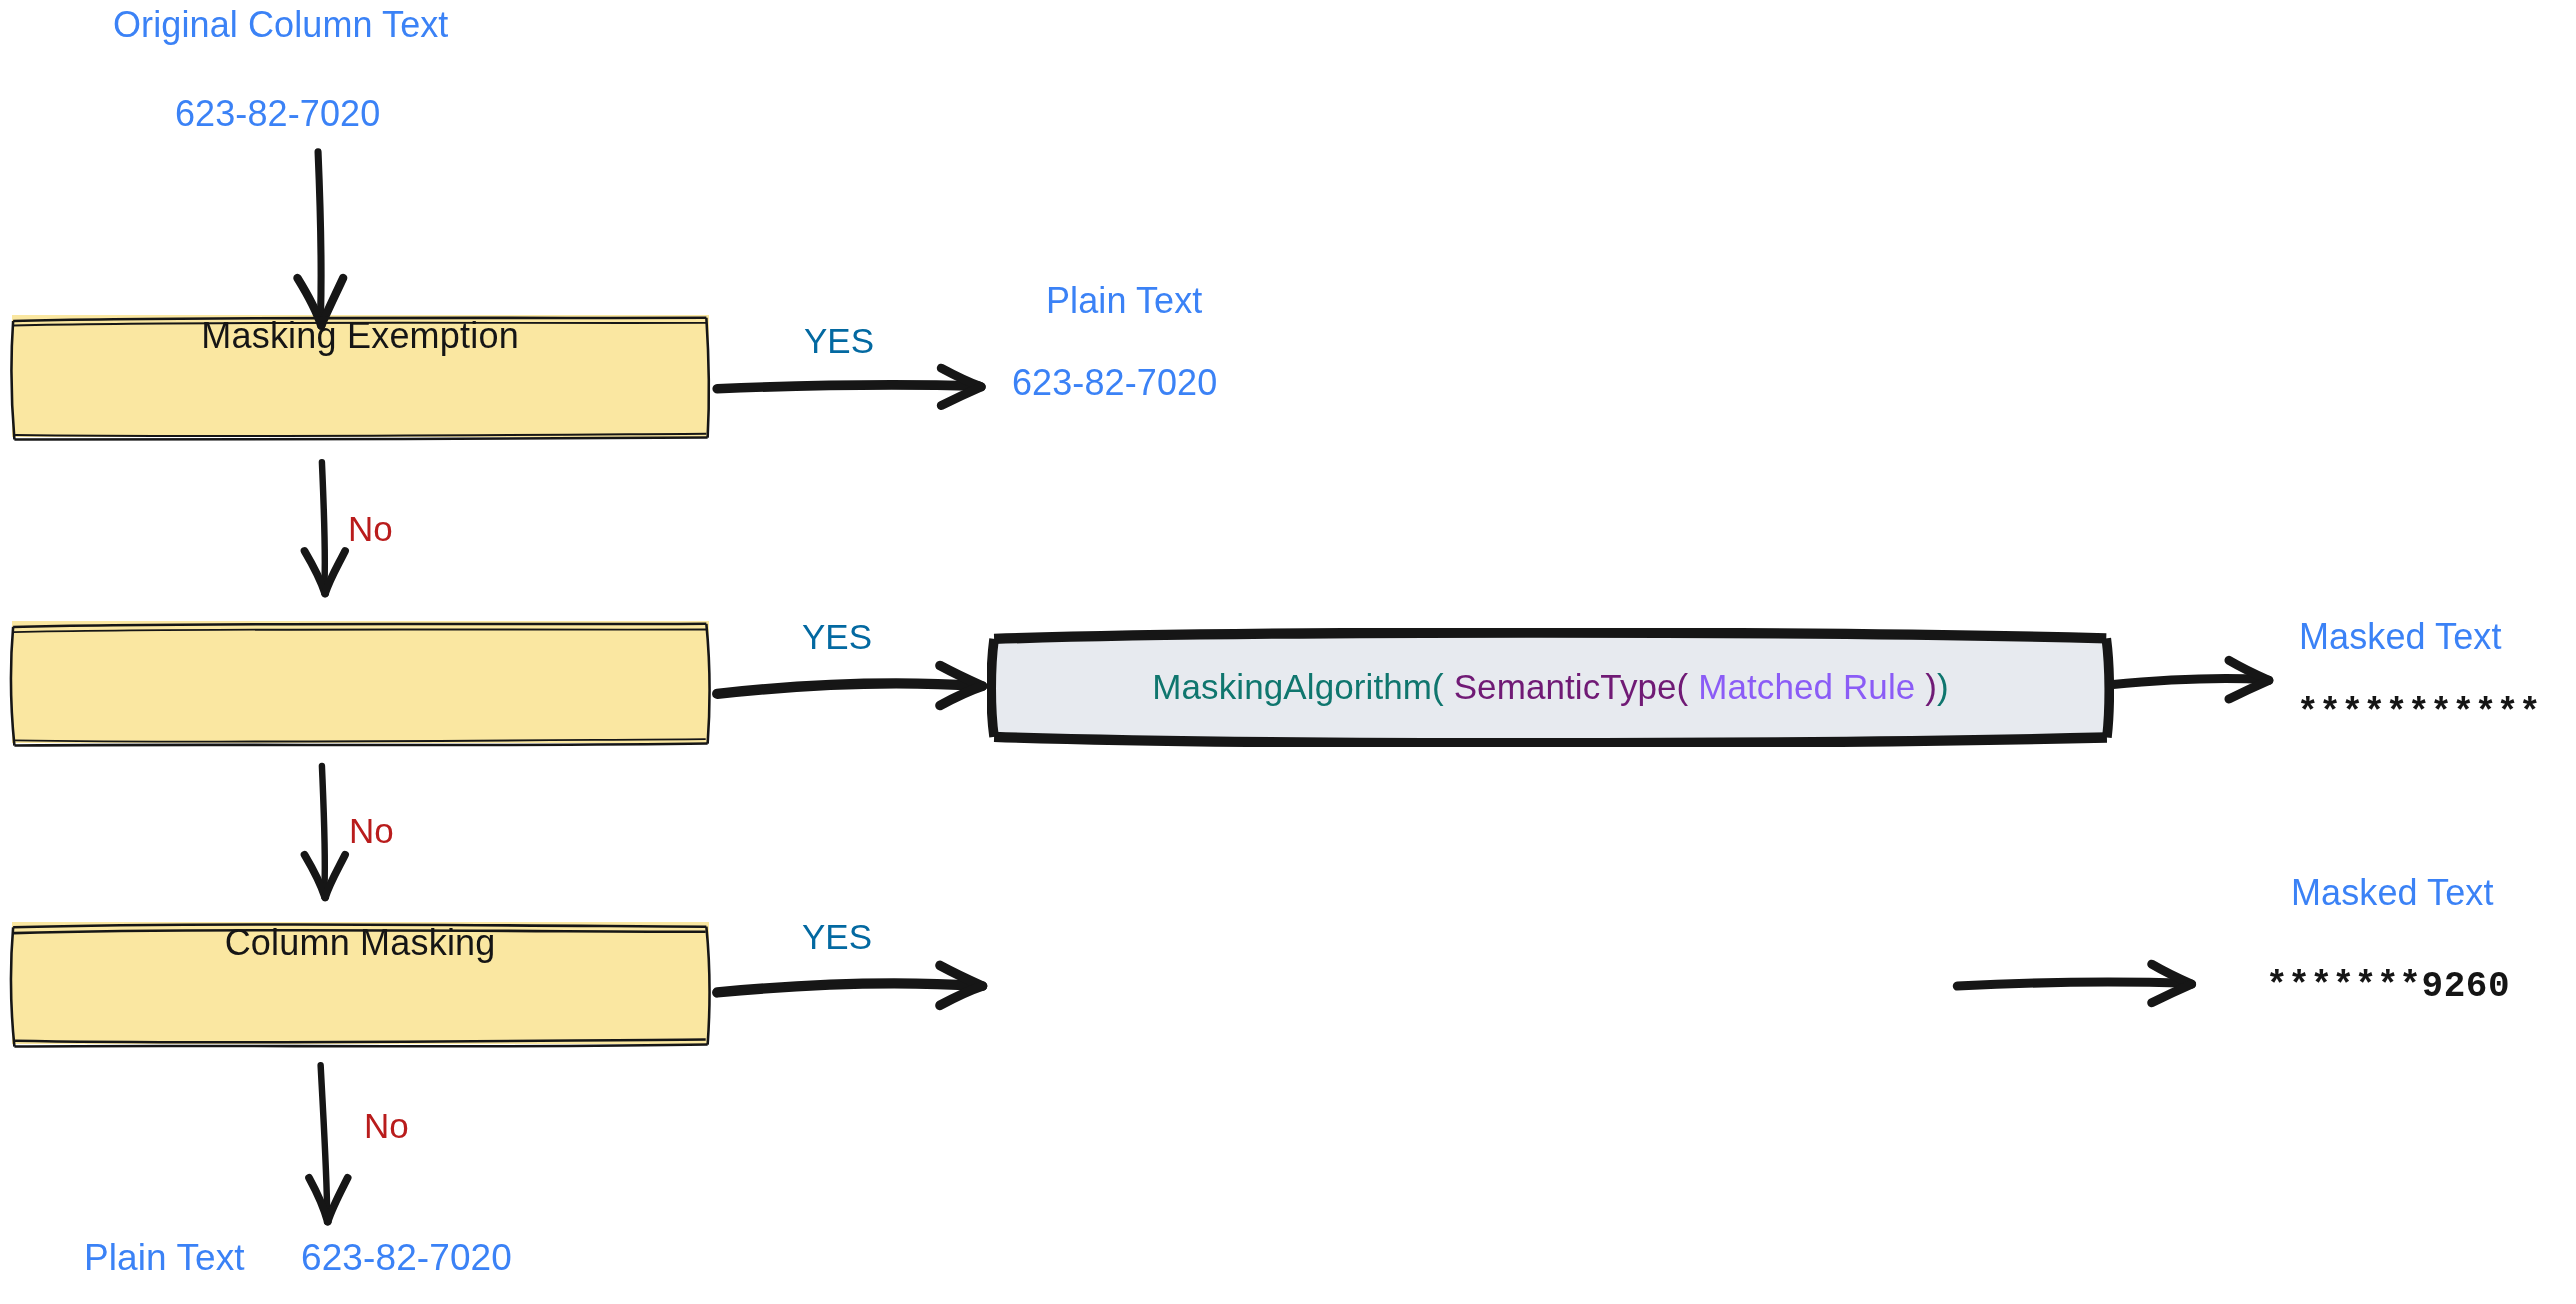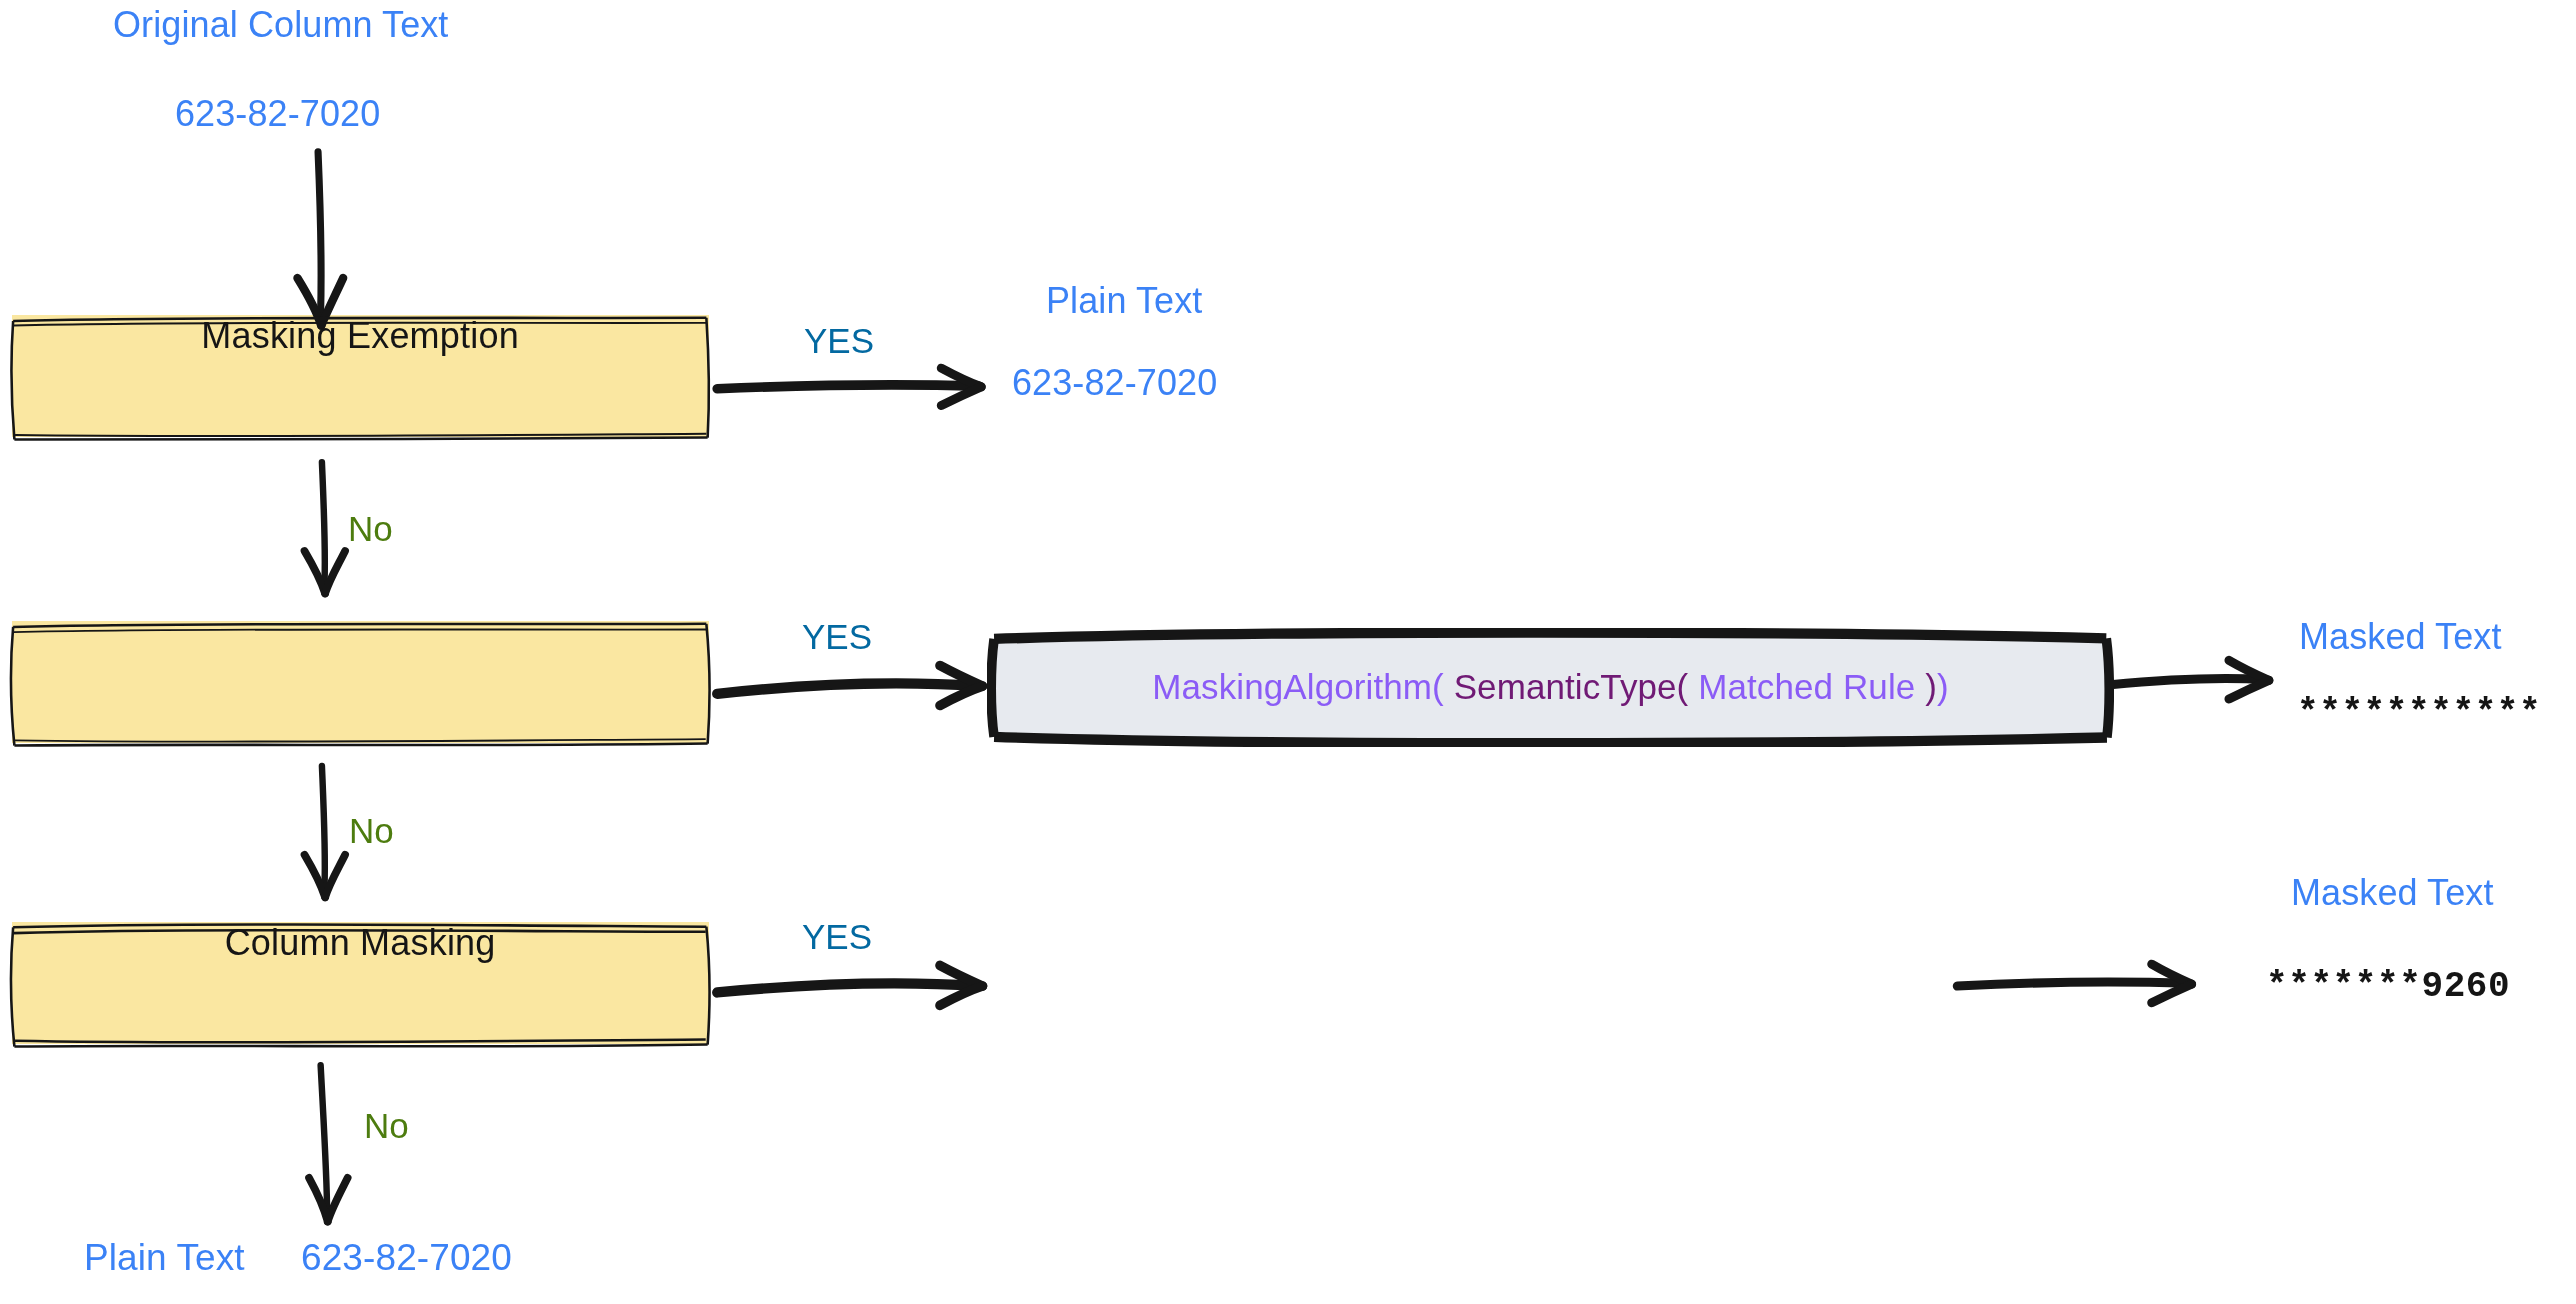--- a/index.html
+++ b/index.html
@@ -68,34 +68,34 @@
     z-index: 3;
     pointer-events: none;
   }
   .code {
     position: relative;
     z-index: 4;
     font-size: 35px;
     white-space: nowrap;
     letter-spacing: 0.1px;
   }
-  .c-red  { color: #8b5cf6; }
+  .c-red  { color: #0f766e; }
   .c-blue { color: #701a75; }
   .c-gray { color: #8b5cf6; }
 
   
   .yes {
     position: absolute;
     color: #0369a1;
     font-size: 35px;
     white-space: nowrap;
   }
   .no {
     position: absolute;
-    color: #4d7c0f;
+    color: #b91c1c;
     font-size: 35px;
     white-space: nowrap;
   }
 
   
   .mono {
     position: absolute;
     font-family: "Liberation Mono", "DejaVu Sans Mono", monospace;
     font-size: 36px;
     color: #151515;

